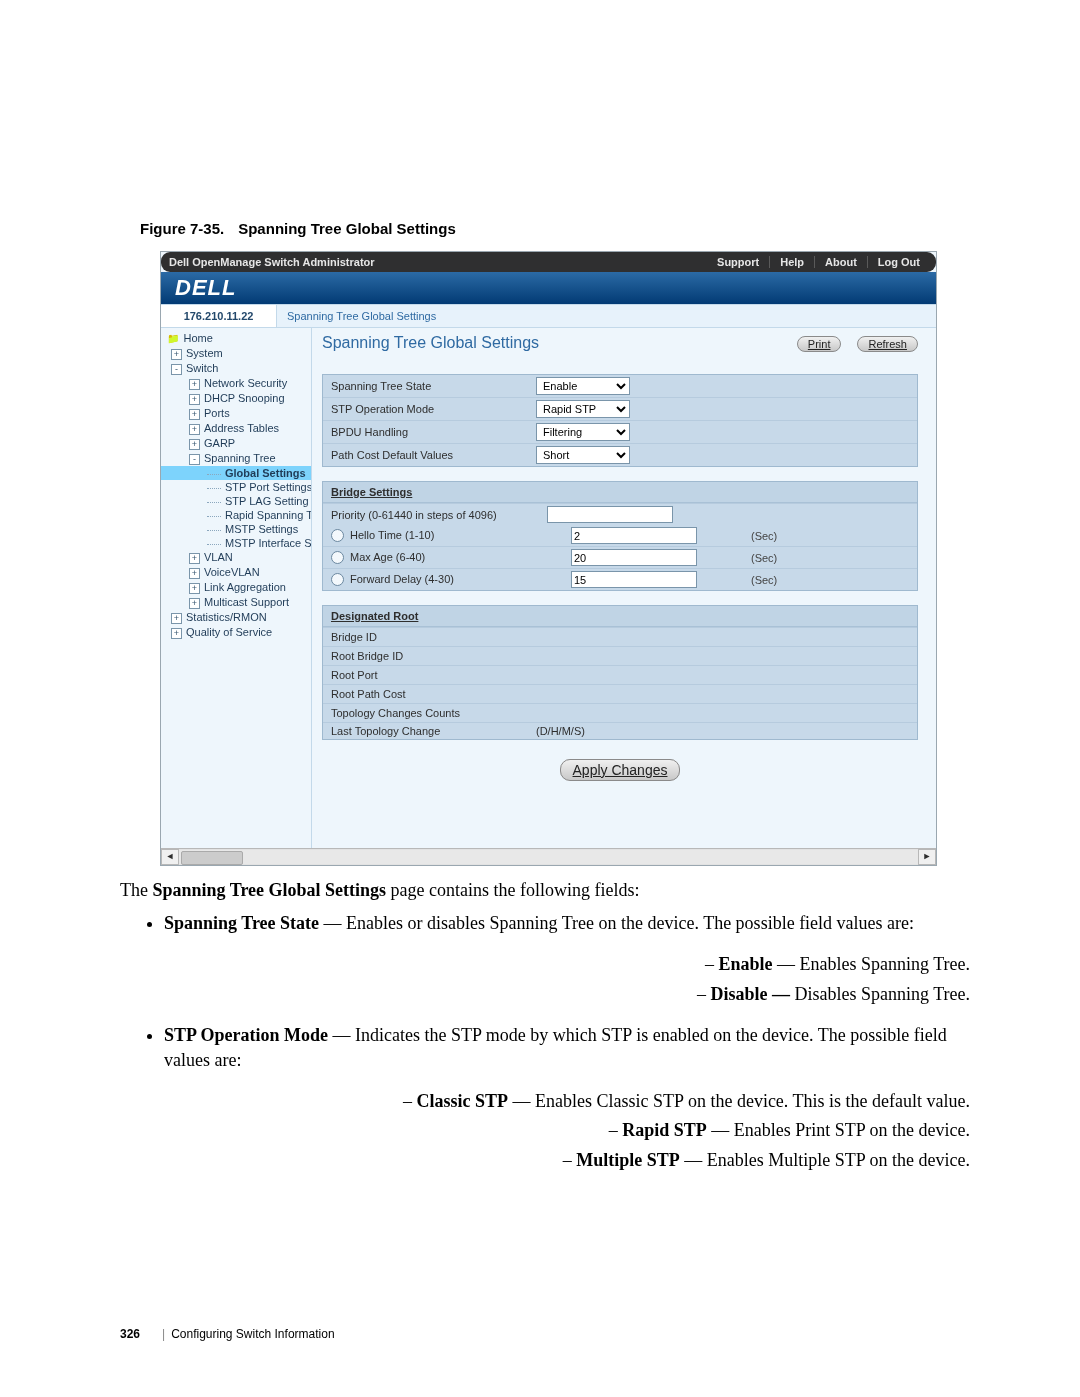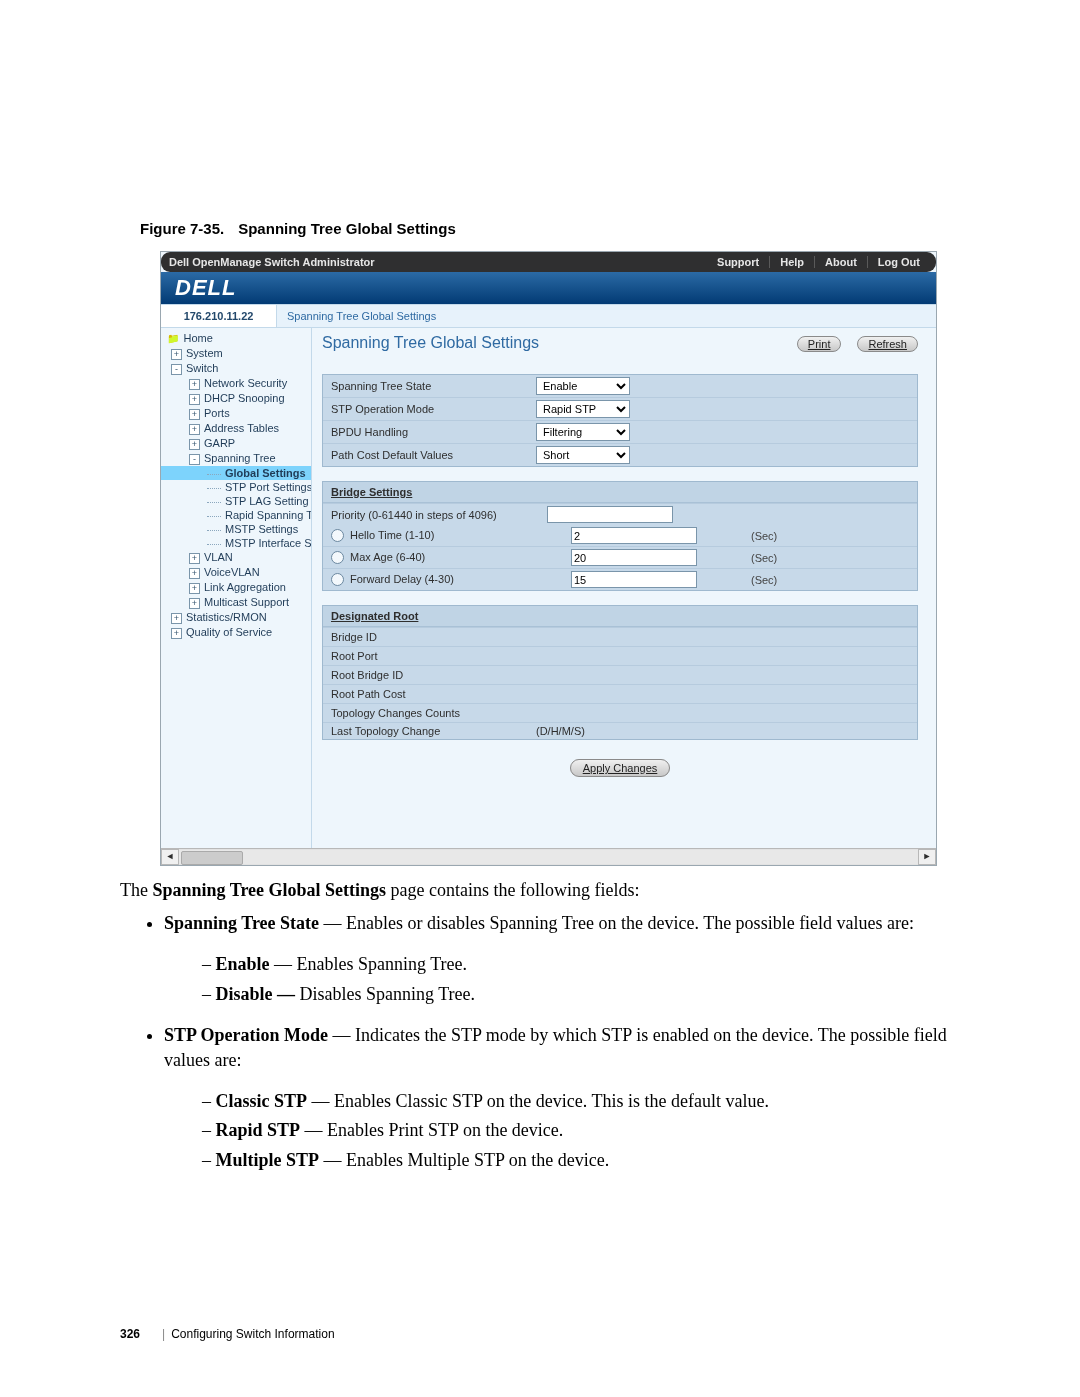--- a/index.html
+++ b/index.html
@@ -225,21 +225,21 @@
   }
   select { width: 94px; height: 18px; }
   input[type=text] { width: 120px; height: 15px; }
   .full-row { padding: 3px 8px; border-top: 1px solid #b6cbde; }
   .apply-row { text-align: center; padding-top: 8px; }
   .apply-btn {
     background: linear-gradient(#f0f0f0,#c8c8c8);
     border: 1px solid #8a8a8a;
     border-radius: 10px;
     padding: 2px 12px;
-    font-size: 11px;
+    font-size: 14px;
     text-decoration: underline;
     color: #222;
   }
   .dimtxt { color: #2e2e2e; }
 
   
   .body-text {
     font-size: 18px;
     line-height: 1.4;
     margin-top: 12px;
@@ -249,20 +249,21 @@
   ul.outer {
     list-style: disc;
     padding-left: 44px;
     margin: 8px 0;
   }
   ul.outer > li { margin: 6px 0; }
   ul.inner {
     list-style: none;
     padding-left: 38px;
     margin: 16px 0;
+    text-align: right;
   }
   ul.inner > li::before {
     content: "\2013   "; 
   }
   ul.inner > li { margin: 4px 0; }
 
   .footer {
     position: absolute;
     bottom: 56px;
     left: 120px;
@@ -374,22 +375,22 @@
                 <span class="ctrl"><input type="text" value="15" style=""></span>
                 <span class="unit">(Sec)</span>
               </div>
             </div>
         </div>
 
         <div class="section">
           <div class="hdr">Designated Root</div>
           <div id="root-rows">
               <div class="full-row">Bridge ID</div>
+              <div class="full-row">Root Bridge ID</div>
               <div class="full-row">Root Port</div>
-              <div class="full-row">Root Bridge ID</div>
               <div class="full-row">Root Path Cost</div>
               <div class="full-row">Topology Changes Counts</div>
             </div>
           <div class="row">
             <span class="lbl">Last Topology Change</span>
             <span class="dimtxt">(D/H/M/S)</span>
           </div>
         </div>
 
         <div class="apply-row">

